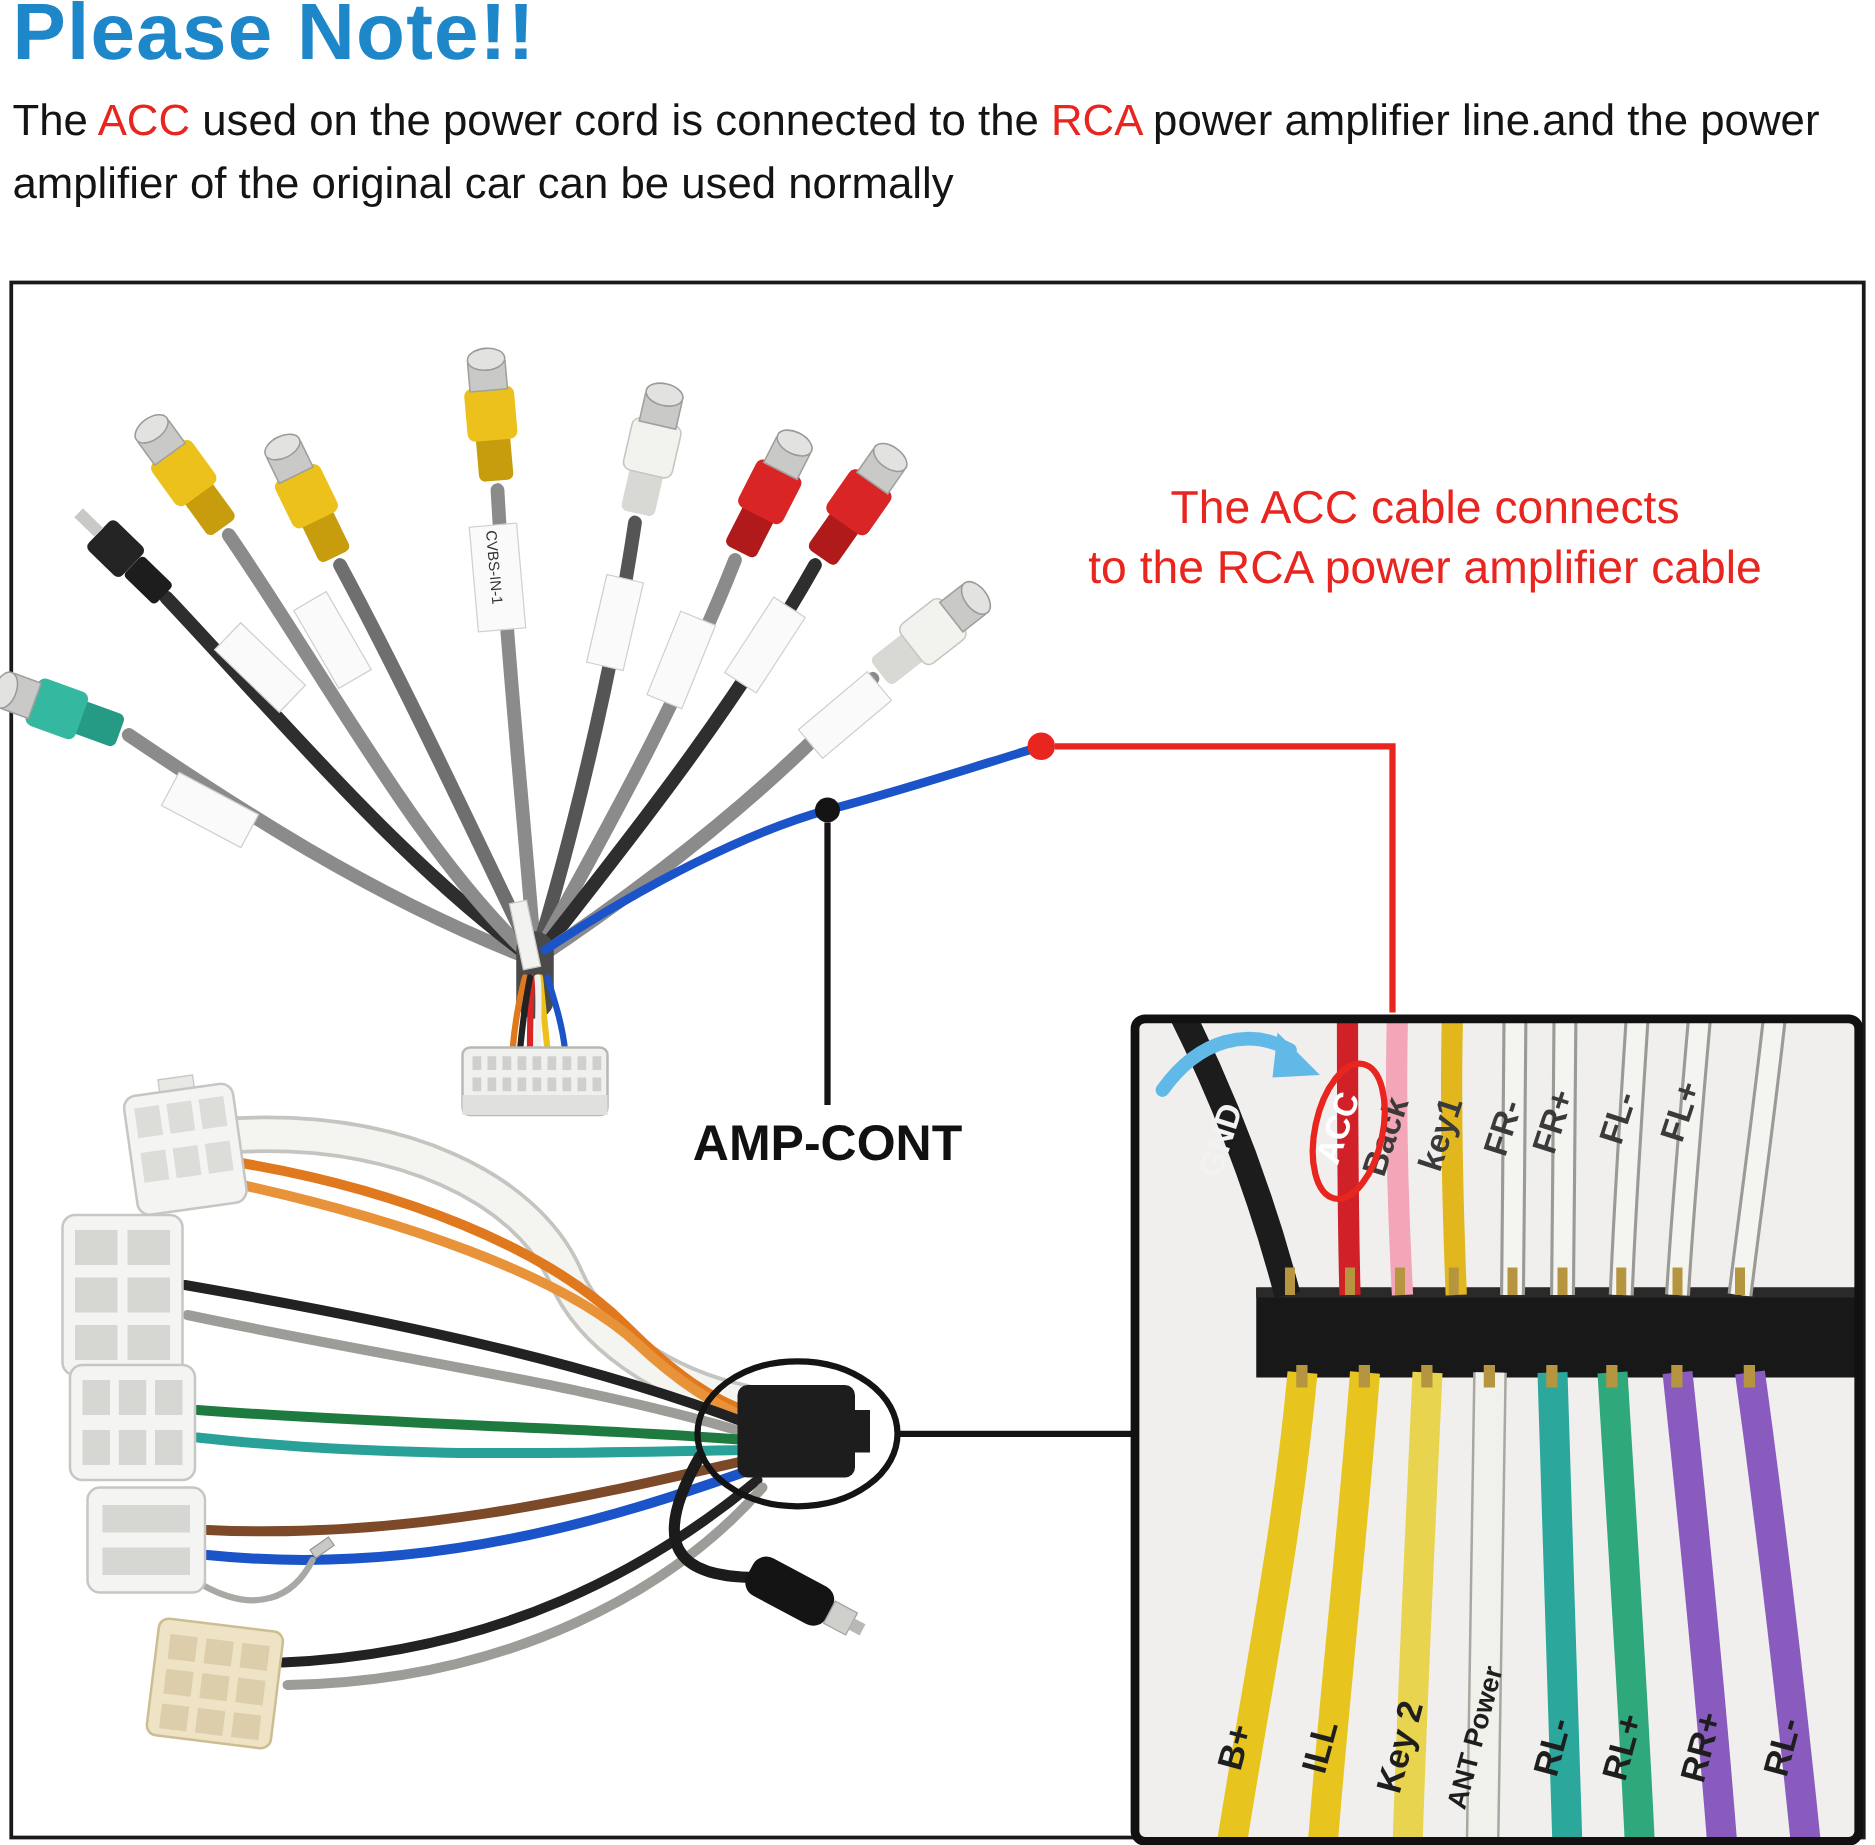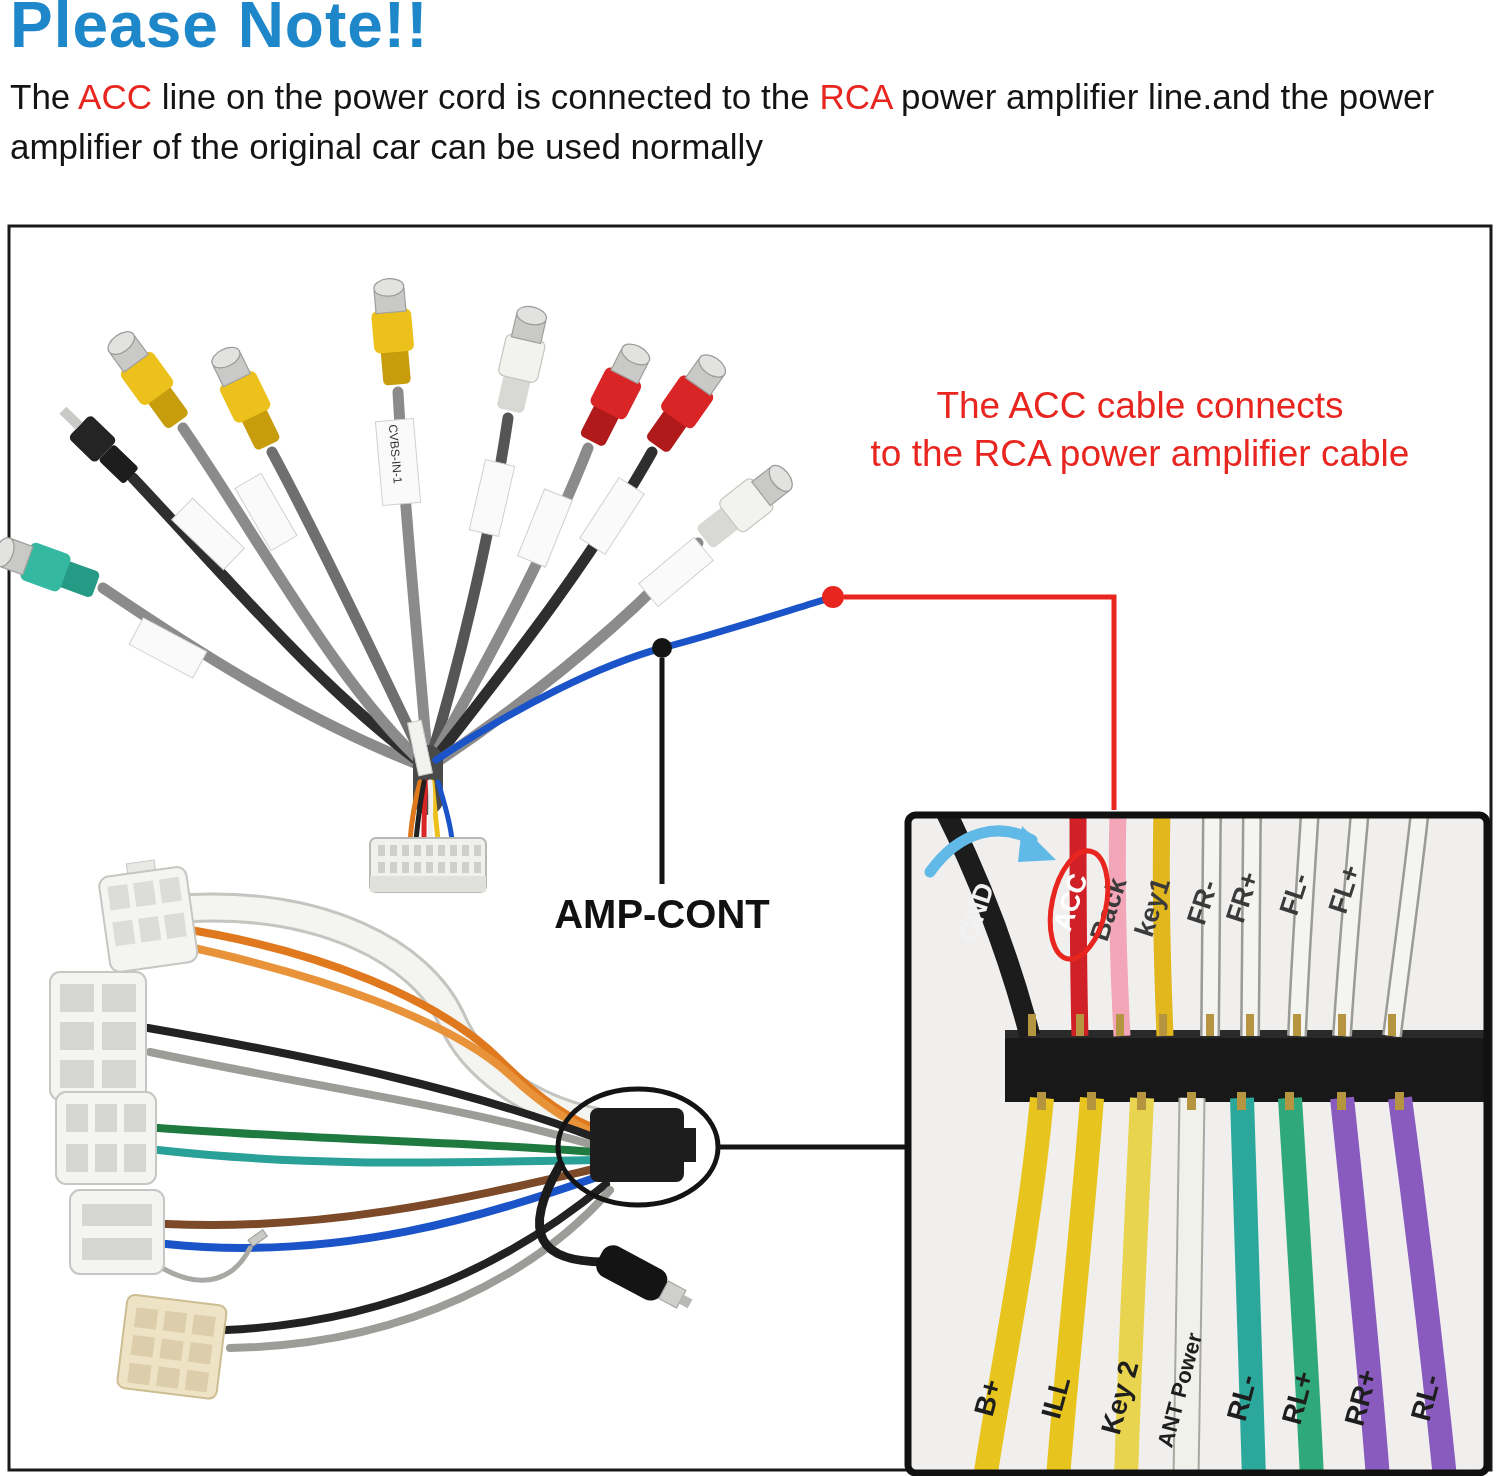--- a/index.html
+++ b/index.html
@@ -366,15 +366,15 @@
         <path d="M930,872 C960,830 1000,822 1032,840" fill="none" stroke="#60b9e6" stroke-width="11" stroke-linecap="round"></path>
         <polygon points="1056,860 1022,826 1018,862" fill="#60b9e6"></polygon>
       </g>
     </g>
 
     <rect x="908" y="815" width="579" height="658" rx="8" fill="none" stroke="#111111" stroke-width="7"></rect>
   </g>
 </svg>
 
 <h1 class="page-title">Please Note!!</h1>
-<p class="intro"><span>The </span><span class="red">ACC</span><span> line on the power cord is connected to the </span><span class="red">RCA</span><span> power amplifier line.and the power amplifier of the original car can be used normally</span></p>
+<p class="intro"><span>The </span><span class="red">ACC</span><span> used on the power cord is connected to the </span><span class="red">RCA</span><span> power amplifier line.and the power amplifier of the original car can be used normally</span></p>
 
 </div>
 
 </body></html>

